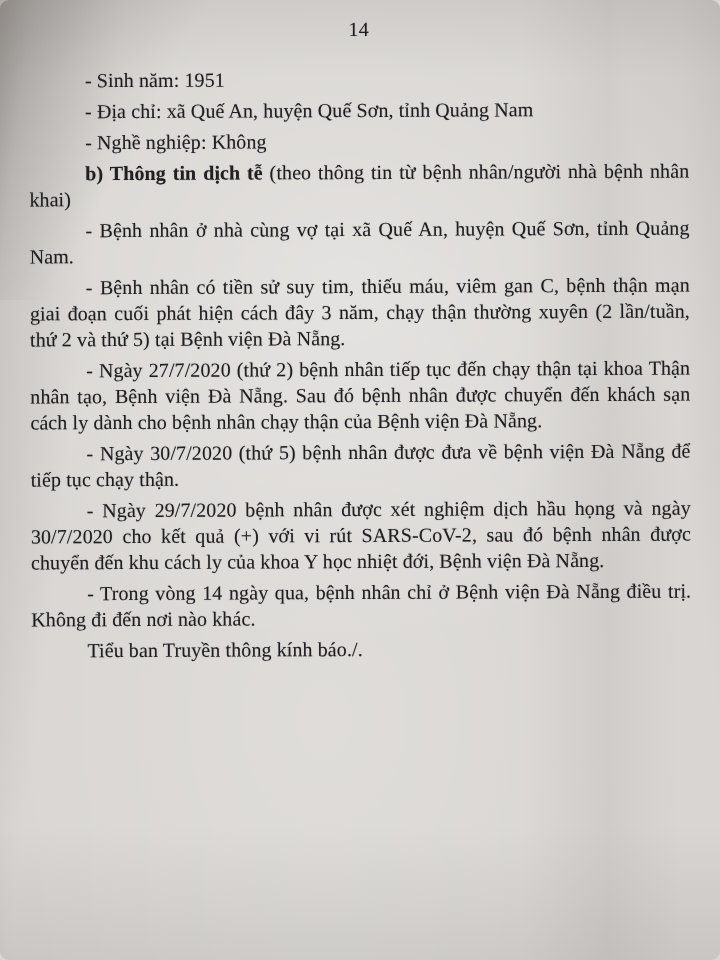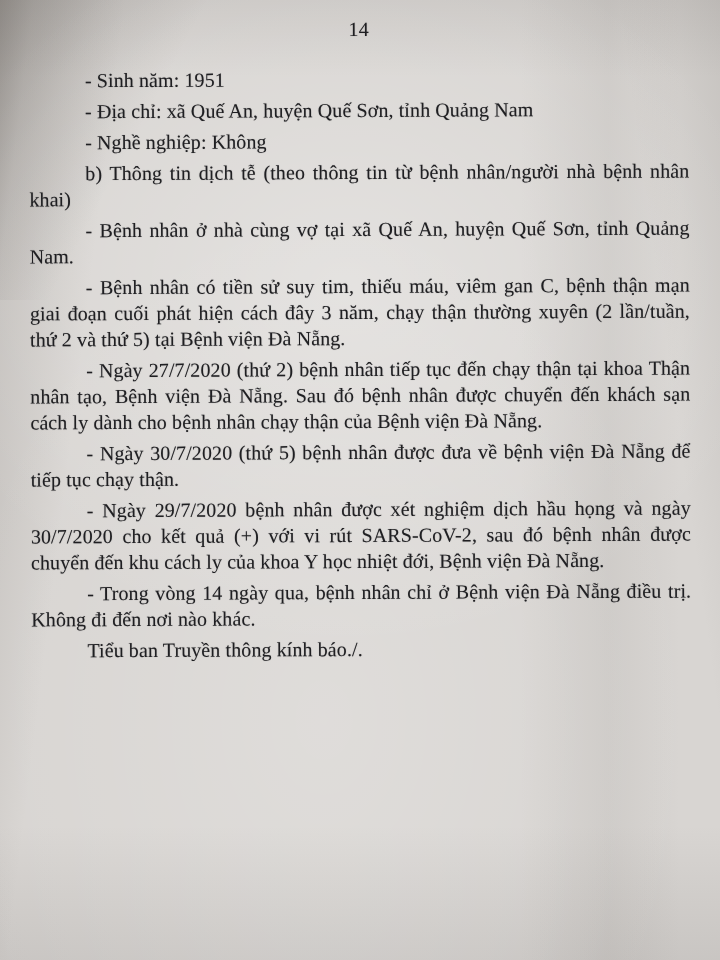--- a/index.html
+++ b/index.html
@@ -20,20 +20,21 @@
     position: relative;
     width: 720px;
     height: 960px;
     background:
       radial-gradient(ellipse 620px 520px at 48% 30%, rgba(255,255,255,0.30), rgba(255,255,255,0) 70%),
       radial-gradient(ellipse 500px 700px at 45% 75%, rgba(255,255,255,0.18), rgba(255,255,255,0) 75%),
       linear-gradient(97deg, rgba(96,90,85,0.34) 0%, rgba(96,90,85,0.16) 4%, rgba(96,90,85,0.0) 15%),
       linear-gradient(262deg, rgba(110,105,100,0.16) 0%, rgba(110,105,100,0.0) 12%),
       linear-gradient(to bottom, rgba(90,85,82,0.10) 0%, rgba(90,85,82,0.0) 8%, rgba(90,85,82,0.0) 86%, rgba(90,85,82,0.12) 100%),
       var(--paper);
+    border-radius: 9px;
   }
   .corner-shadow-tl {
     position: absolute;
     top: 0; left: 0;
     width: 220px; height: 300px;
     background: linear-gradient(118deg, rgba(80,75,70,0.30) 0%, rgba(80,75,70,0.12) 28%, rgba(80,75,70,0) 55%);
     pointer-events: none;
   }
   .band-right {
     position: absolute;
@@ -56,21 +57,21 @@
   }
   .page-number {
     text-align: center;
     margin-bottom: 24px;
   }
   .para {
     text-align: justify;
     text-indent: 56px;
     margin-bottom: 5px;
   }
-  .bold { font-weight: normal; }
+  .bold { font-weight: bold; }
 </style>
 </head>
 <body>
 
 <div class="photo">
   <div class="corner-shadow-tl"></div>
   <div class="band-right"></div>
 
   <div class="sheet">
     <div class="page-number">14</div>

